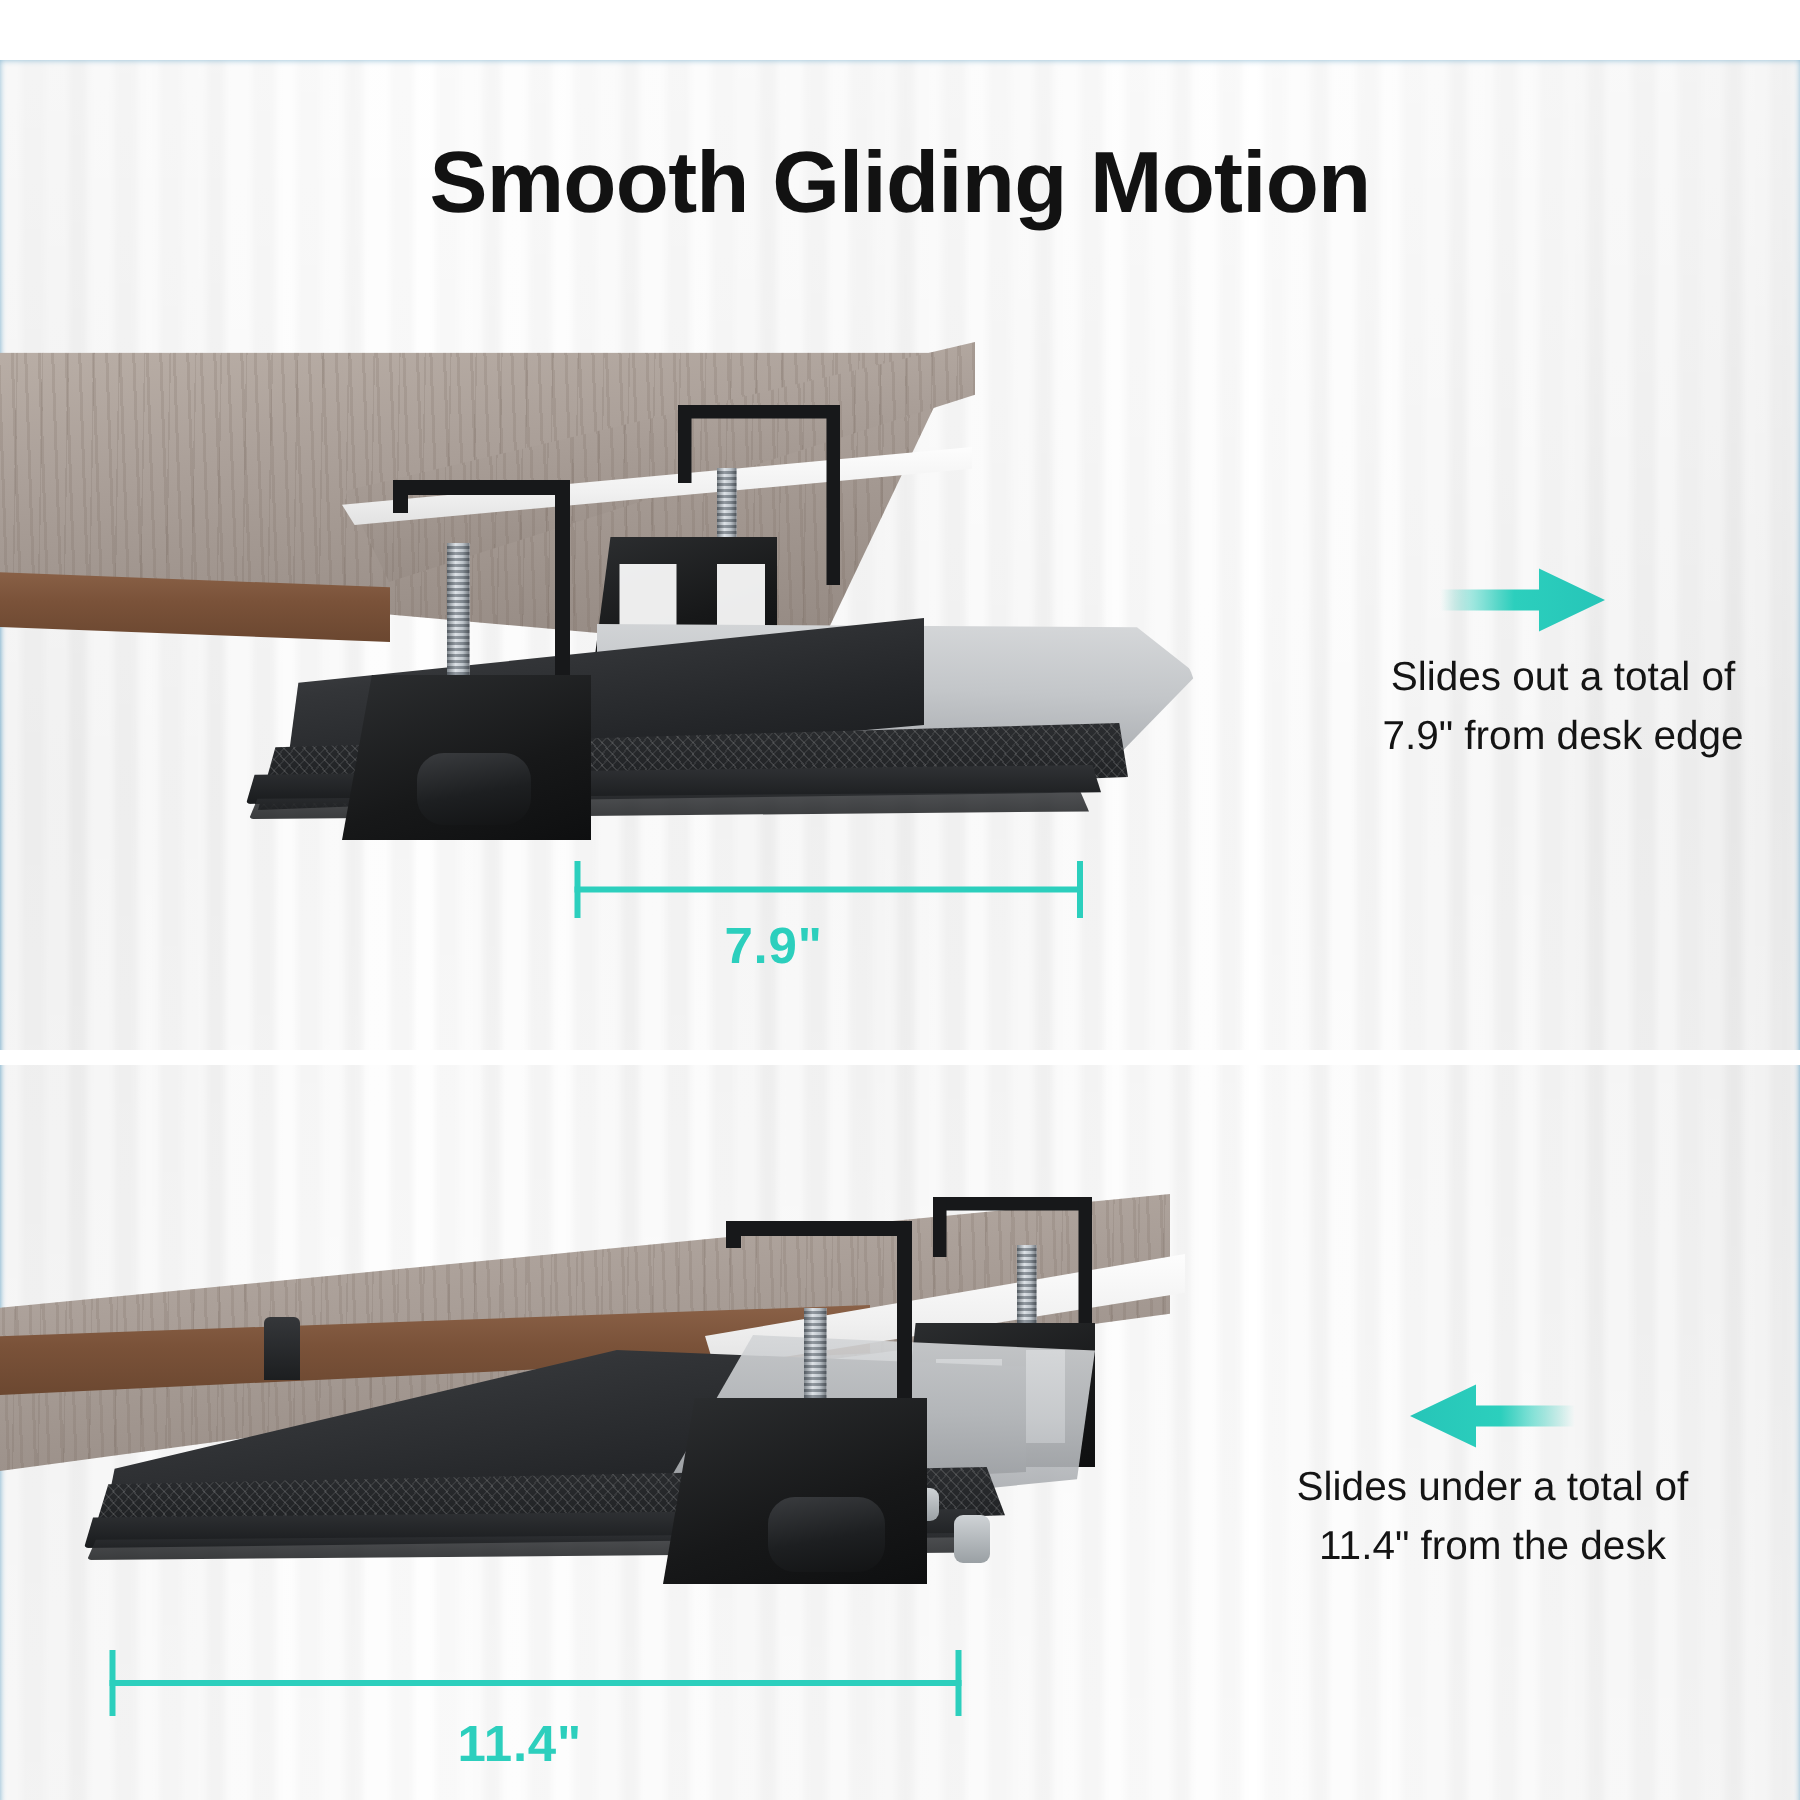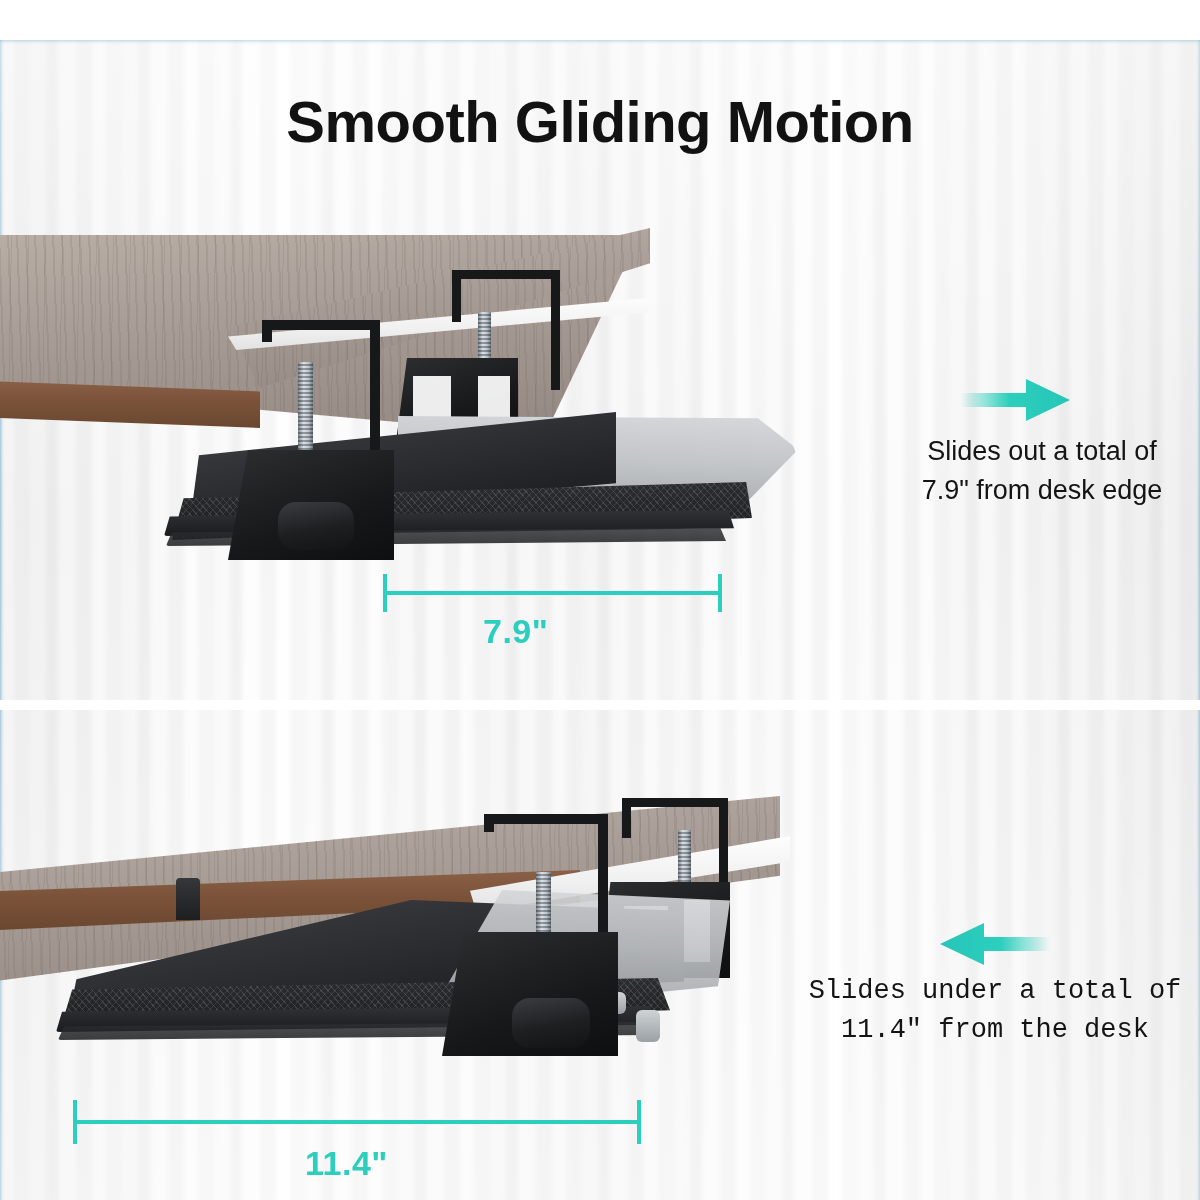--- a/index.html
+++ b/index.html
@@ -315,17 +315,17 @@
         <defs>
           <linearGradient id="gradL" x1="1" y1="0" x2="0" y2="0">
             <stop offset="0%" stop-color="#2ccfbd" stop-opacity="0"></stop>
             <stop offset="45%" stop-color="#2ccfbd" stop-opacity="1"></stop>
             <stop offset="100%" stop-color="#26c5b8" stop-opacity="1"></stop>
           </linearGradient>
         </defs>
         <path d="M110 17 H44 V3 L0 24 L44 45 V31 H110 Z" fill="url(#gradL)"></path>
       </svg>
     </div>
-    <div class="callout" style="left:800px; top:262px; width:390px;font-family:Liberation Mono, monospace;">Slides under a total of
+    <div class="callout" style="left:800px; top:262px; width:390px;">Slides under a total of
 11.4" from the desk</div>
   </div>
 
 </div>
 
 </body></html>

